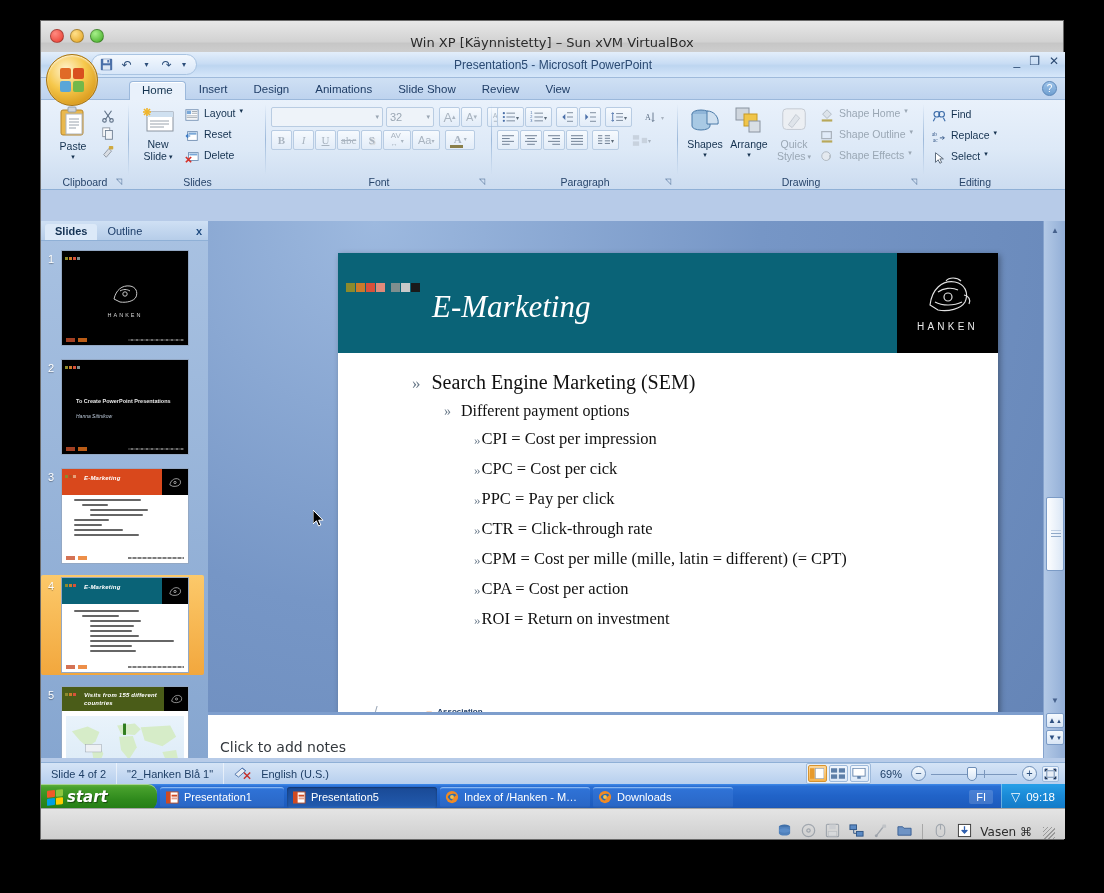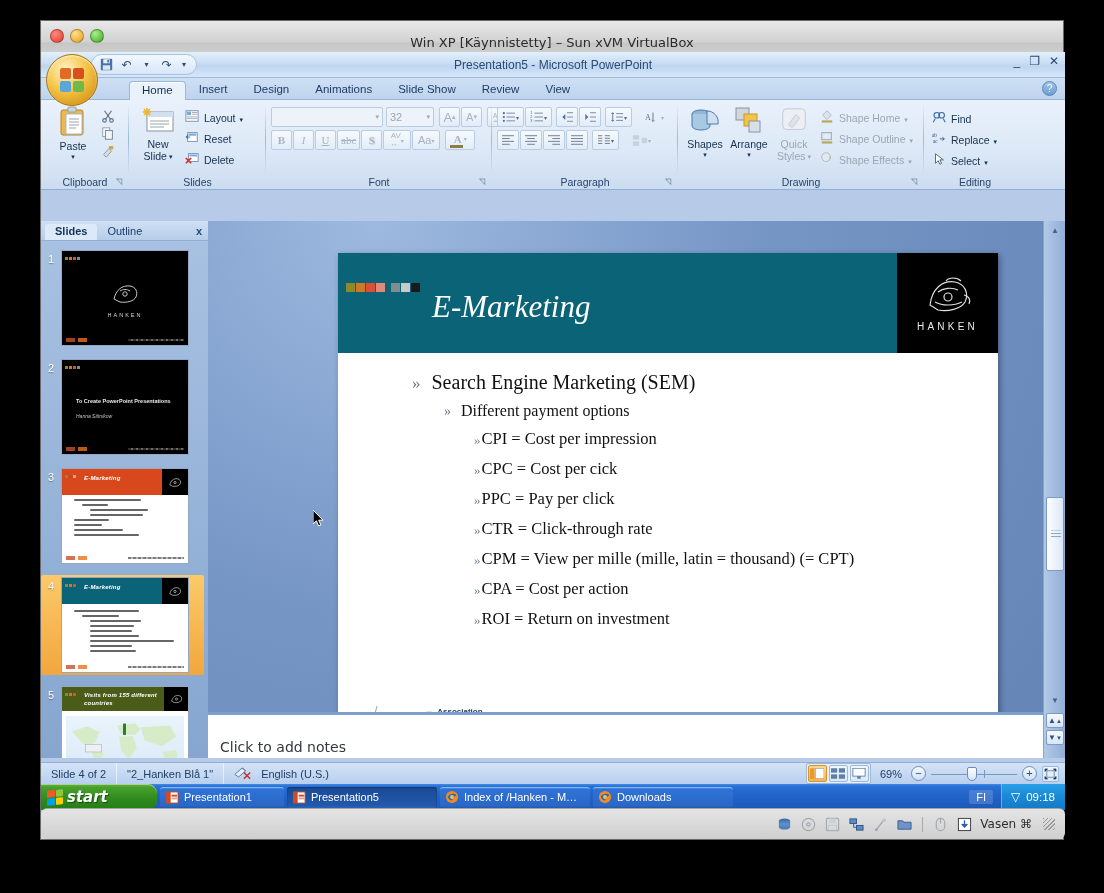--- a/index.html
+++ b/index.html
@@ -68,21 +68,21 @@
             border-bottom:1px solid #8fb0d6; display:flex; position:relative; }
   .rgroup { position:relative; padding:3px 5px 15px; display:flex; align-items:flex-start; }
   .rgroup + .rgroup::before { content:""; position:absolute; left:-1px; top:4px; bottom:14px; width:1px;
                               background:linear-gradient(180deg,rgba(255,255,255,0),#9db9da,rgba(255,255,255,0)); }
   .rglabel { position:absolute; bottom:1px; left:0; right:0; text-align:center; font-size:10.5px; color:#28456b; }
   .rgdialog { position:absolute; bottom:2px; right:3px; width:10px; height:10px; font-size:8px; color:#44658f; }
 
   .bigbtn { width:54px; display:flex; flex-direction:column; align-items:center; gap:1px; padding-top:3px; font-size:10.5px; color:#14314f; }
   .bigbtn .lbl { text-align:center; line-height:1.05; }
   .smallcol { display:flex; flex-direction:column; gap:2px; padding-top:2px; }
-  .smallbtn { display:flex; align-items:flex-end; gap:4px; font-size:10.5px; color:#14314f; padding:1px 4px 1px 2px; height:19px; }
+  .smallbtn { display:flex; align-items:flex-start; gap:4px; font-size:10.5px; color:#14314f; padding:1px 4px 1px 2px; height:19px; }
   .smallbtn.dim { color:#9aa7b4; }
   .icon-sq { width:16px; height:16px; display:inline-flex; align-items:center; justify-content:center; flex:0 0 16px; }
   .grid2 { display:flex; flex-direction:column; gap:3px; }
   .row { display:flex; align-items:center; gap:1px; }
   .ctl { height:20px; min-width:21px; padding:0 3px; display:flex; align-items:center; justify-content:center;
          border:1px solid #b8cce3; background:linear-gradient(180deg,#f6fafe,#e2ecf8); border-radius:2px;
          font-size:11px; color:#5c6a78; }
   .ctl.dim { color:#a9b4c0; }
   .ctl.sep { border:none; background:none; min-width:8px; }
   .combo { height:20px; border:1px solid #b9cce2; background:#eef3f9; display:flex; align-items:center;
@@ -220,22 +220,22 @@
   #tray .lang { font-size:11px; color:#fff; padding:1px 7px; background:rgba(255,255,255,.16); border-radius:2px; margin-right:8px; }
   #tray .clockbox { height:26px; display:flex; align-items:center; gap:6px; padding:0 10px;
                     background:linear-gradient(180deg,#28a0e8 0%,#1a8ad7 45%,#1279c6 100%);
                     box-shadow:inset 1px 0 0 rgba(255,255,255,.35); }
   #tray .clockbox .tri { color:#fff; font-size:12px; }
   #tray .clockbox .clock { font-size:11.5px; color:#fff; }
 
   
   #vbox-status { position:absolute; left:0; bottom:0; width:1024px; height:31px;
                  background:linear-gradient(180deg,#e4e4e4,#cfcfcf);
-                 border-top:1px solid #a5a5a5; display:flex; align-items:center; justify-content:flex-end;
-                 padding-right:10px; gap:7px;border-radius:6px; }
+                 border-top:1px solid #a5a5a5; display:flex; align-items:flex-end; justify-content:flex-end;
+                 padding-right:10px; gap:7px; }
   .vs-icon { width:17px; height:17px; display:flex; align-items:center; justify-content:center; font-size:13px; color:#3b4a5c; }
   .vs-icon.dim { opacity:.38; }
   .vs-sep { width:1px; height:15px; background:#a8a8a8; margin:0 2px; }
   .vs-host { font-size:12px; color:#2d2d2d; font-family:"DejaVu Sans", sans-serif; }
   .vs-grip { width:12px; height:12px; margin-left:4px;
              background:repeating-linear-gradient(135deg,#9a9a9a 0 1px,transparent 1px 3px); }
 
   
   #cursor { position:absolute; left:272px; top:458px; width:12px; height:18px; z-index:50; }
 </style>
@@ -955,21 +955,21 @@
               <div class="bul lvl3">
                 <span class="mk">»</span>
                 <span>PPC = Pay per click</span>
               </div>
               <div class="bul lvl3">
                 <span class="mk">»</span>
                 <span>CTR = Click-through rate</span>
               </div>
               <div class="bul lvl3">
                 <span class="mk">»</span>
-                <span>CPM = View per mille (mille, latin = thousand) (= CPT)</span>
+                <span>CPM = Cost per mille (mille, latin = different) (= CPT)</span>
               </div>
               <div class="bul lvl3">
                 <span class="mk">»</span>
                 <span>CPA = Cost per action</span>
               </div>
               <div class="bul lvl3">
                 <span class="mk">»</span>
                 <span>ROI = Return on investment</span>
               </div>
             </div>

